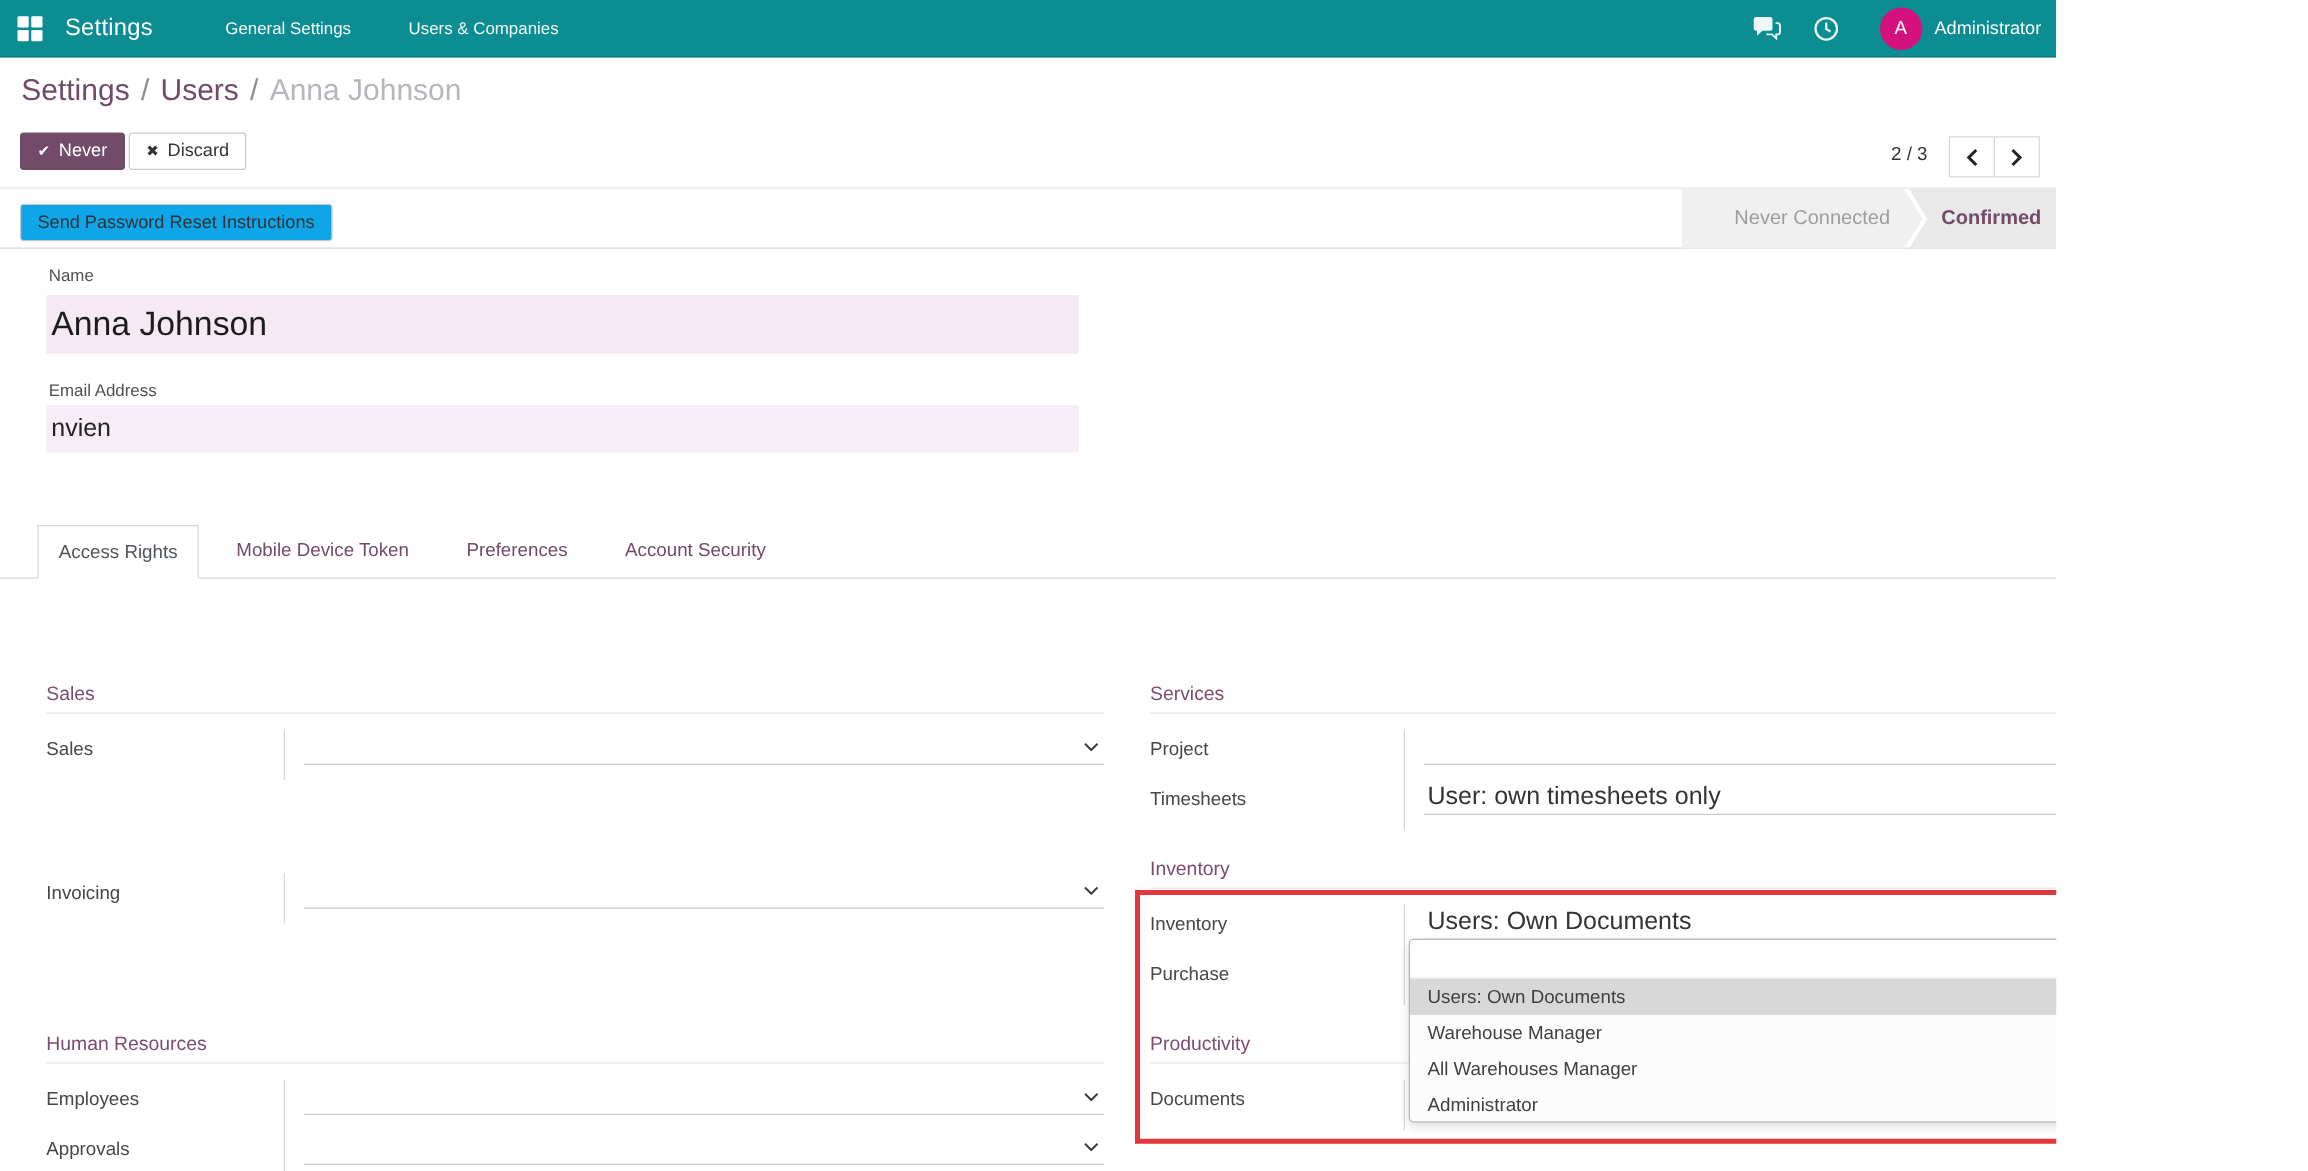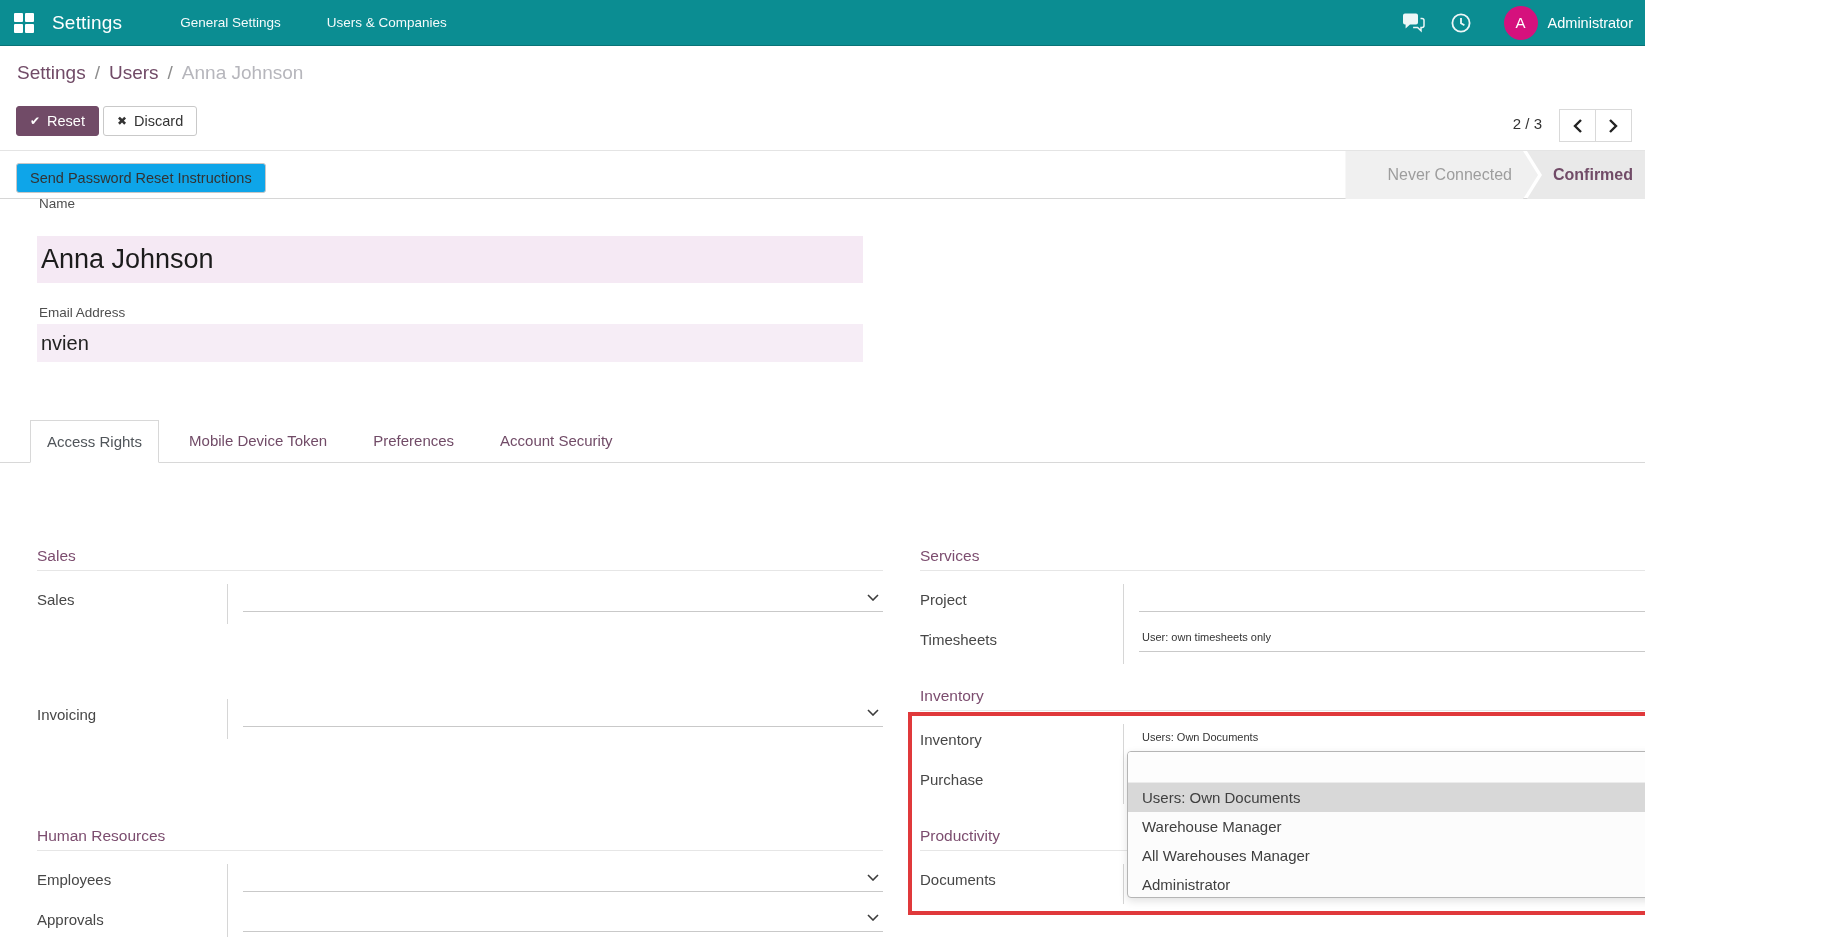--- a/index.html
+++ b/index.html
@@ -17,21 +17,21 @@
   .app-name { margin-left:18px; font-size:19px; font-weight:500; letter-spacing:0.2px; cursor:pointer; }
   .nav-menus { display:flex; margin-left:58px; gap:46px; }
   .nav-menu { font-size:13.5px; color:rgba(255,255,255,0.96); cursor:pointer; }
   .nav-right { margin-left:auto; display:flex; align-items:center; margin-right:12px; }
   .nav-icon { margin-left:24px; display:flex; align-items:center; cursor:pointer; }
   .avatar { margin-left:32px; width:34px; height:34px; border-radius:50%; background:#d5117d;
             color:#fff; font-size:15px; display:flex; align-items:center; justify-content:center; cursor:pointer; }
   .nav-user { margin-left:10px; font-size:14.5px; cursor:pointer; }
 
   
-  .breadcrumb { position:absolute; top:57px; left:17px; font-size:19px; line-height:32px; }
+  .breadcrumb { position:absolute; top:57px; left:17px; font-size:24px; line-height:32px; }
   .bc-link { color:#714B67; cursor:pointer; }
   .bc-sep { color:#8d8d8d; margin:0 9px; }
   .bc-current { color:#b6b6bc; }
 
   
   .btn { display:inline-flex; align-items:center; font-size:14.5px; height:30px;
          border-radius:3px; padding:0 13px; cursor:pointer; }
   .btn .ico { font-family:"DejaVu Sans", sans-serif; font-size:12px; margin-right:7px; }
   .btn-save { position:absolute; top:106px; left:16px; background:#714B67; color:#fff; border:1px solid #714B67; }
   .btn-discard { position:absolute; top:106px; left:103px; background:#fff; color:#333; border:1px solid #c9c9c9; }
@@ -49,21 +49,21 @@
   .statusbar .btn-reset { top:12px; }
   .status-states { position:absolute; right:0; top:0; height:48px; display:flex; }
   .state { line-height:48px; font-size:16px; white-space:nowrap; cursor:pointer; }
   .state-inactive { background:#f0f0f0; color:#9d9d9d; padding:0 26px 0 42px;
     clip-path:polygon(0 0, calc(100% - 15px) 0, 100% 50%, calc(100% - 15px) 100%, 0 100%); }
   .state-active { background:#e9e9e9; color:#714B67; font-weight:700; padding:0 12px 0 26px; margin-left:-11px;
     clip-path:polygon(0 0, 100% 0, 100% 100%, 0 100%, 15px 50%); }
 
   
   .flabel { position:absolute; font-size:13.5px; color:#4f4f4f; }
-  .name-label { top:196px; left:39px; }
+  .name-label { top:213px; left:39px; }
   .name-input { position:absolute; top:236px; left:37px; width:826px; height:47px;
                 background:#f5e9f4; font-size:27px; color:#1c1c1c; line-height:47px; padding-left:4px; }
   .email-label { top:305px; left:39px; }
   .email-input { position:absolute; top:324px; left:37px; width:826px; height:38px;
                  background:#f6edf6; font-size:20px; color:#222; line-height:38px; padding-left:4px; }
   .avatar-box { position:absolute; top:211px; left:1705px; width:108px; height:106px;
                 border:1px solid #d9d9d9; display:flex; align-items:center; justify-content:center;
                 background:#fff; cursor:pointer; }
   .checker-strip { position:absolute; left:1831px; top:200px; width:15px; height:737px;
     background-color:#fff;
@@ -84,21 +84,21 @@
   .osection.colL { left:37px; width:846px; }
   .osection.colR { left:920px; width:848px; }
   .sec-title { margin:0; font-size:15.5px; font-weight:500; color:#7c4d6f; line-height:20px;
                padding-bottom:4px; border-bottom:1px solid #e6e6e6; }
   .sec-rows { margin-top:13px; }
   .orow { display:flex; height:40px; }
   .olabel { font-size:15px; color:#474747; line-height:32px; border-right:1px solid #d6d6d6; }
   .colL .olabel { width:191px; }
   .colR .olabel { width:204px; }
   .ofield { flex:1; margin-left:15px; height:28px; position:relative;
-            border-bottom:1px solid #c9c9c9; font-size:11px; color:#333; line-height:26px;
+            border-bottom:1px solid #c9c9c9; font-size:20px; color:#333; line-height:26px;
             padding-left:3px; cursor:pointer; }
   .ofield .chev { position:absolute; right:4px; top:10px; }
 
   
   .dropdown { position:absolute; top:751px; left:1127px; width:641px; height:147px; z-index:40;
               background:#fcfcfc; border:1px solid #b5b5b5; border-radius:4px; overflow:hidden;
               box-shadow:0 3px 8px rgba(0,0,0,0.12); }
   .opt { height:29px; line-height:29px; font-size:15px; color:#3f3f3f; padding-left:14px; cursor:pointer; }
   .opt.empty { height:31px; background:#fdfdfd; border-bottom:1px solid #ececec; }
   .opt.highlighted { background:#d8d8d8; }
@@ -141,21 +141,21 @@
       <span class="nav-user">Administrator</span>
     </div>
   </header>
 
   <div class="breadcrumb">
     <span class="bc-link">Settings</span><span class="bc-sep">/</span><span class="bc-link">Users</span><span class="bc-sep">/</span><span class="bc-current">Anna Johnson</span>
   </div>
 
   <button class="btn btn-save">
     <span class="ico">✔</span>
-    <span>Reset</span>
+    <span>Never</span>
   </button>
   <button class="btn btn-discard">
     <span class="ico">✖</span>
     <span>Discard</span>
   </button>
   <div class="pager-count">2 / 3</div>
   <div class="pager-buttons">
     <div class="pager-btn">
       <svg width="11" height="16" viewBox="0 0 11 16">
           <path d="M9 2 3 8l6 6" stroke="#222" stroke-width="2.4" fill="none"></path>

